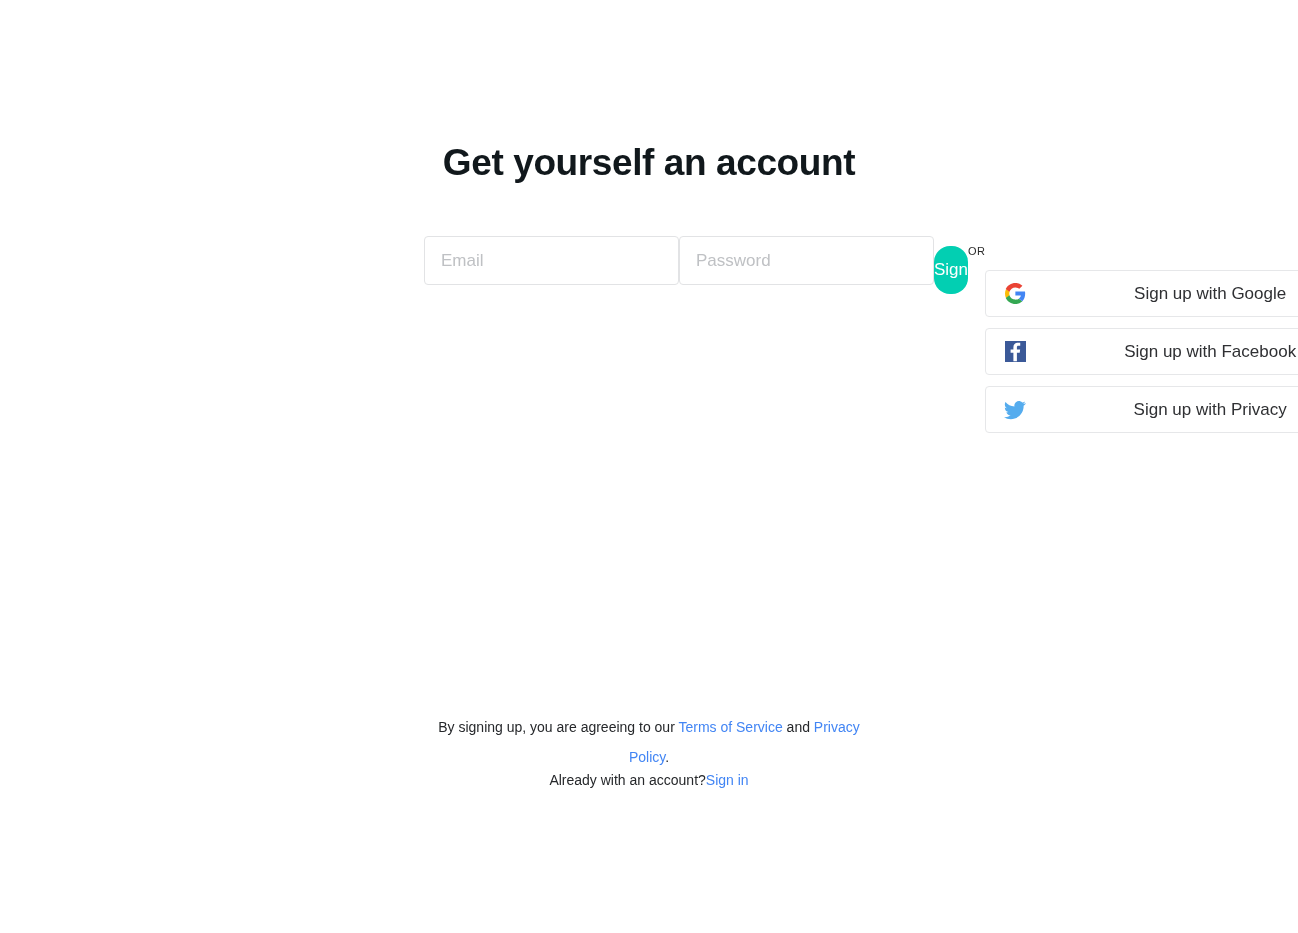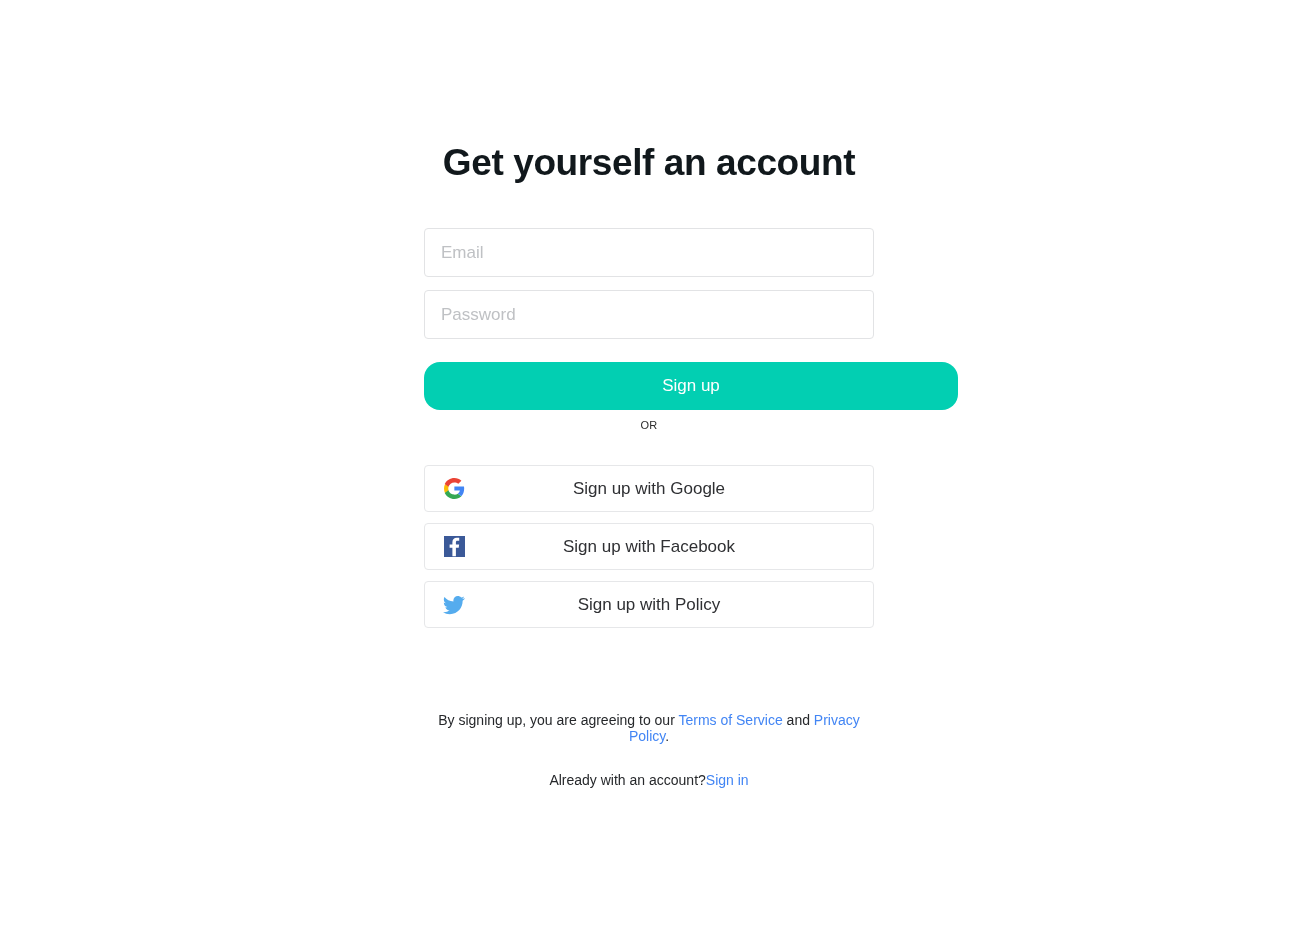--- a/index.html
+++ b/index.html
@@ -31,24 +31,24 @@
     letter-spacing: -0.4px;
     text-align: center;
     position: absolute;
     top: 141px;
     left: 0;
     width: 1298px;
   }
   .form-col {
     position: absolute;
     left: 424px;
-    top: 228px;
-    width: 450px;
-    display: flex;
-    flex-direction: column;
+    top: 236px;
+    width: 450px;
+    display: flex;
+    flex-direction: row;
   }
   .field {
     box-sizing: border-box;
     width: 450px;
     height: 49px;
     border: 1px solid #e2e3e5;
     border-radius: 4px;
     background: #ffffff;
     padding: 0 16px;
     font-family: "Liberation Sans", sans-serif;
@@ -128,21 +128,21 @@
     font-size: 17px;
     color: #2f3033;
   }
   .legal {
     position: absolute;
     left: 424px;
     top: 712px;
     width: 450px;
     text-align: center;
     font-size: 14px;
-    line-height: 16px;
+    line-height: 30px;
     color: #26282b;
   }
   .signin-row {
     position: absolute;
     left: 424px;
     top: 770px;
     width: 450px;
     text-align: center;
     font-size: 14px;
     line-height: 20px;
@@ -201,21 +201,21 @@
         </span>
         <span class="social-label">Sign up with Facebook</span>
       </button>
 
       <button class="social-btn">
         <span class="social-icon">
           <svg width="22" height="22" viewBox="0 0 24 24" xmlns="http://www.w3.org/2000/svg">
             <path fill="#55acee" d="M23.6 4.6c-.9.4-1.8.7-2.8.8 1-.6 1.8-1.5 2.1-2.7-.9.6-2 1-3.1 1.2-.9-1-2.2-1.6-3.6-1.6-2.7 0-4.9 2.2-4.9 4.9 0 .4 0 .8.1 1.1C7.4 8.1 3.9 6.2 1.6 3.4c-.4.7-.7 1.6-.7 2.5 0 1.7.9 3.2 2.2 4.1-.8 0-1.6-.2-2.2-.6v.1c0 2.4 1.7 4.4 3.9 4.8-.4.1-.8.2-1.3.2-.3 0-.6 0-.9-.1.6 2 2.4 3.4 4.6 3.4-1.7 1.3-3.8 2.1-6.1 2.1-.4 0-.8 0-1.2-.1 2.2 1.4 4.8 2.2 7.5 2.2 9.1 0 14-7.5 14-14v-.6c1-.7 1.8-1.6 2.5-2.5z"></path>
           </svg>
         </span>
-        <span class="social-label">Sign up with Policy</span>
+        <span class="social-label">Sign up with Privacy</span>
       </button>
 
     </div>
   </div>
 
   <div class="legal">
     <span>By signing up, you are agreeing to our </span><a class="link">Terms of Service</a><span> and </span><a class="link">Privacy Policy</a><span>.</span>
   </div>
 
   <div class="signin-row">

